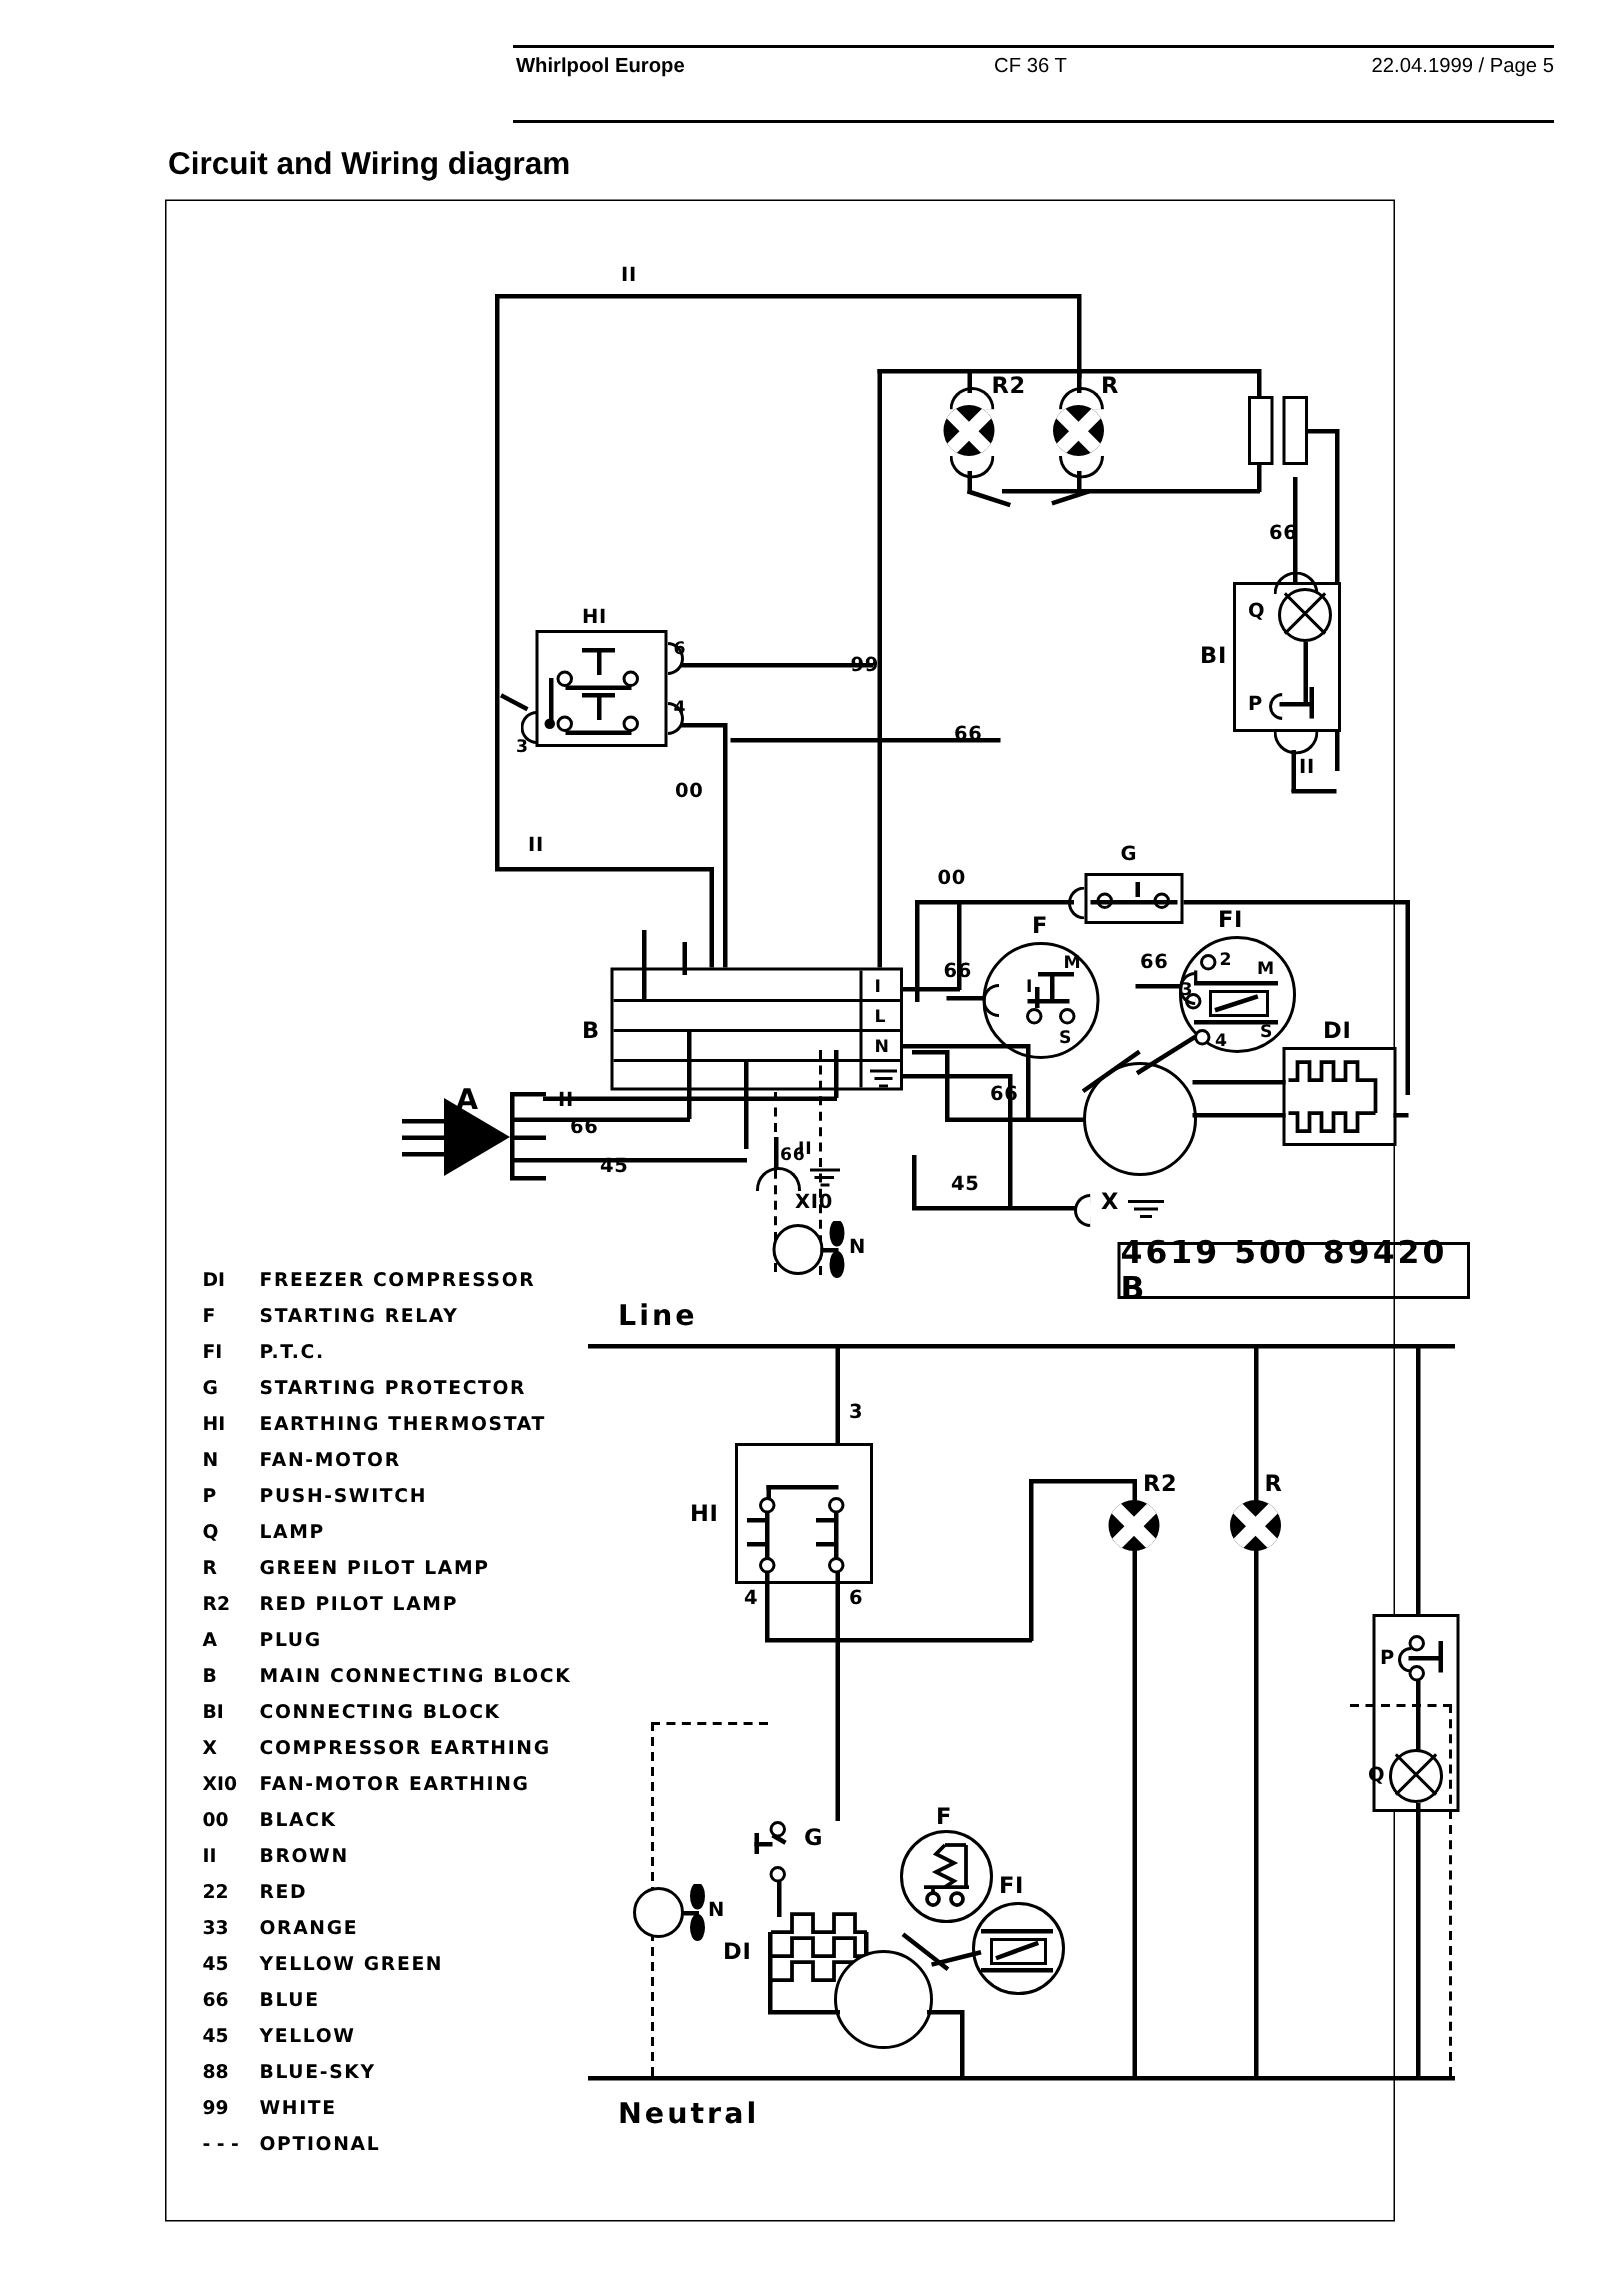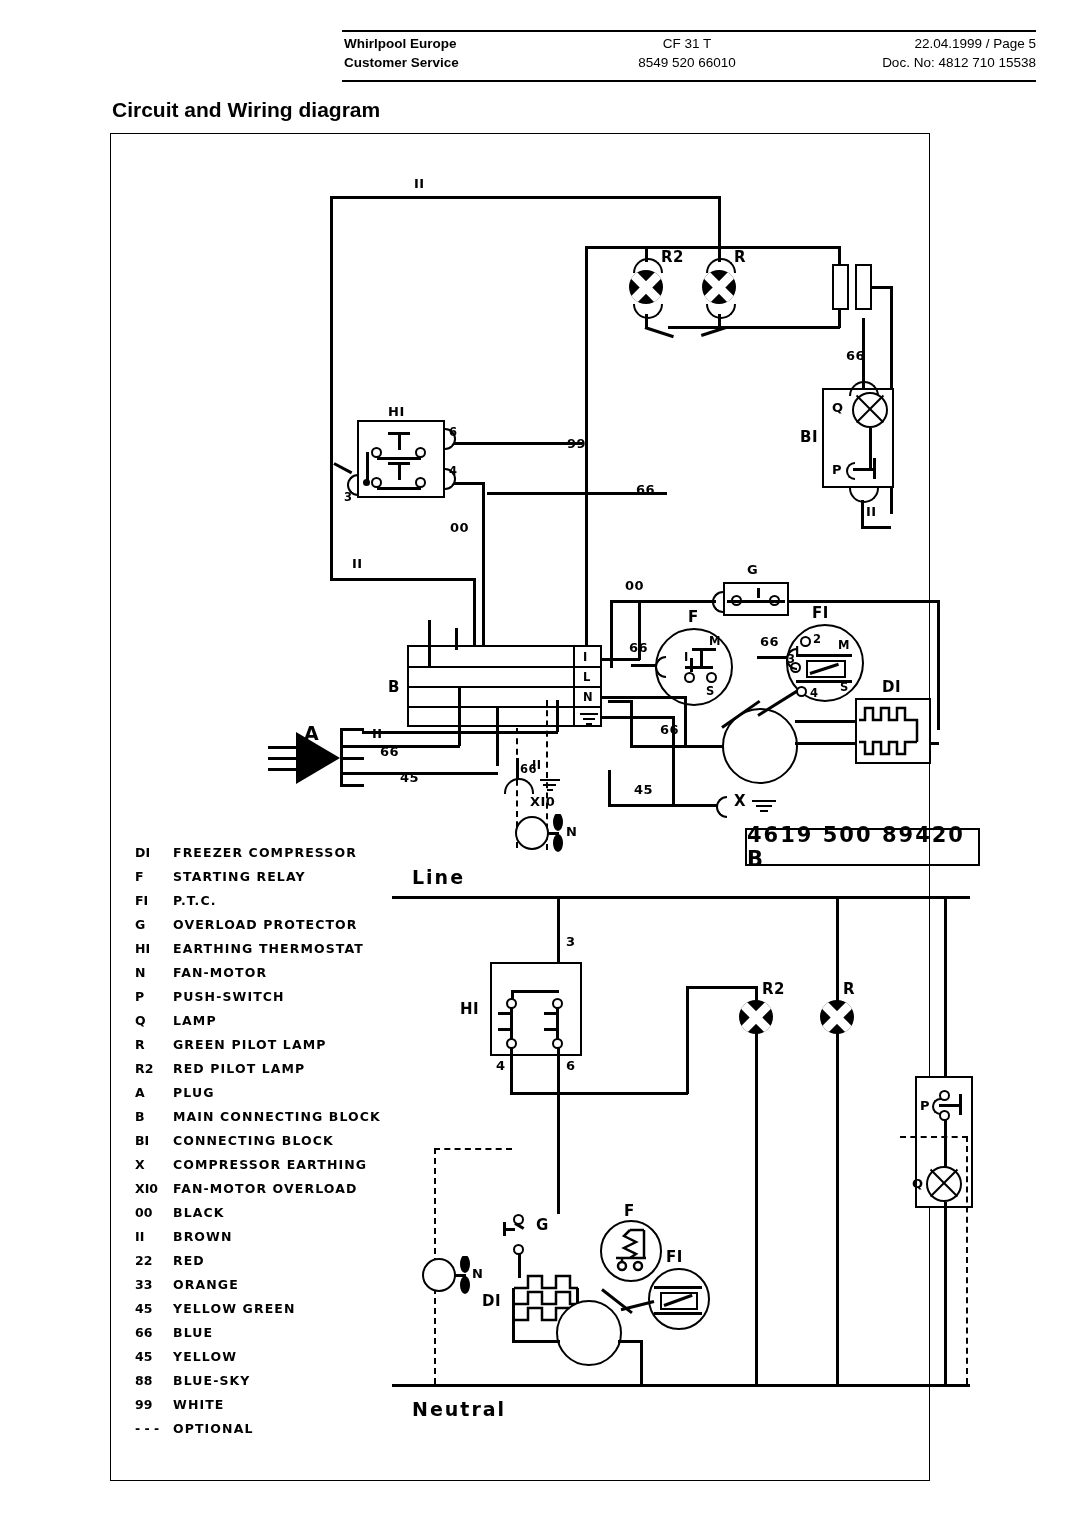--- a/index.html
+++ b/index.html
@@ -103,27 +103,22 @@
   #plug-tri{position:absolute;width:0;height:0;border-top:26px solid transparent;
       border-bottom:26px solid transparent;border-left:44px solid #000;}
 </style>
 </head>
 <body>
 
 <div id="header">
   <div id="header-table">
     <div class="hdr-row r1">
       <div class="hc c1">Whirlpool Europe</div>
-      <div class="hc c2">CF 31 T</div>
+      <div class="hc c2">CF 36 T</div>
       <div class="hc c3">22.04.1999 / Page 5</div>
-    </div>
-    <div class="hdr-row r2">
-      <div class="hc c1">Customer Service</div>
-      <div class="hc c2">8549 520 66010</div>
-      <div class="hc c3">Doc. No: 4812 710 15538</div>
     </div>
   </div>
 </div>
 
 <div id="page-title">Circuit and Wiring diagram</div>
 
 <div id="frame"></div>
 
 <div>
 
@@ -391,21 +386,21 @@
   <div class="leg">
     <div class="code">F</div>
     <div class="desc">STARTING RELAY</div>
   </div>
   <div class="leg">
     <div class="code">FI</div>
     <div class="desc">P.T.C.</div>
   </div>
   <div class="leg">
     <div class="code">G</div>
-    <div class="desc">OVERLOAD PROTECTOR</div>
+    <div class="desc">STARTING PROTECTOR</div>
   </div>
   <div class="leg">
     <div class="code">HI</div>
     <div class="desc">EARTHING THERMOSTAT</div>
   </div>
   <div class="leg">
     <div class="code">N</div>
     <div class="desc">FAN-MOTOR</div>
   </div>
   <div class="leg">
@@ -435,21 +430,21 @@
   <div class="leg">
     <div class="code">BI</div>
     <div class="desc">CONNECTING BLOCK</div>
   </div>
   <div class="leg">
     <div class="code">X</div>
     <div class="desc">COMPRESSOR EARTHING</div>
   </div>
   <div class="leg">
     <div class="code">XI0</div>
-    <div class="desc">FAN-MOTOR OVERLOAD</div>
+    <div class="desc">FAN-MOTOR EARTHING</div>
   </div>
   <div class="leg">
     <div class="code">00</div>
     <div class="desc">BLACK</div>
   </div>
   <div class="leg">
     <div class="code">II</div>
     <div class="desc">BROWN</div>
   </div>
   <div class="leg">

